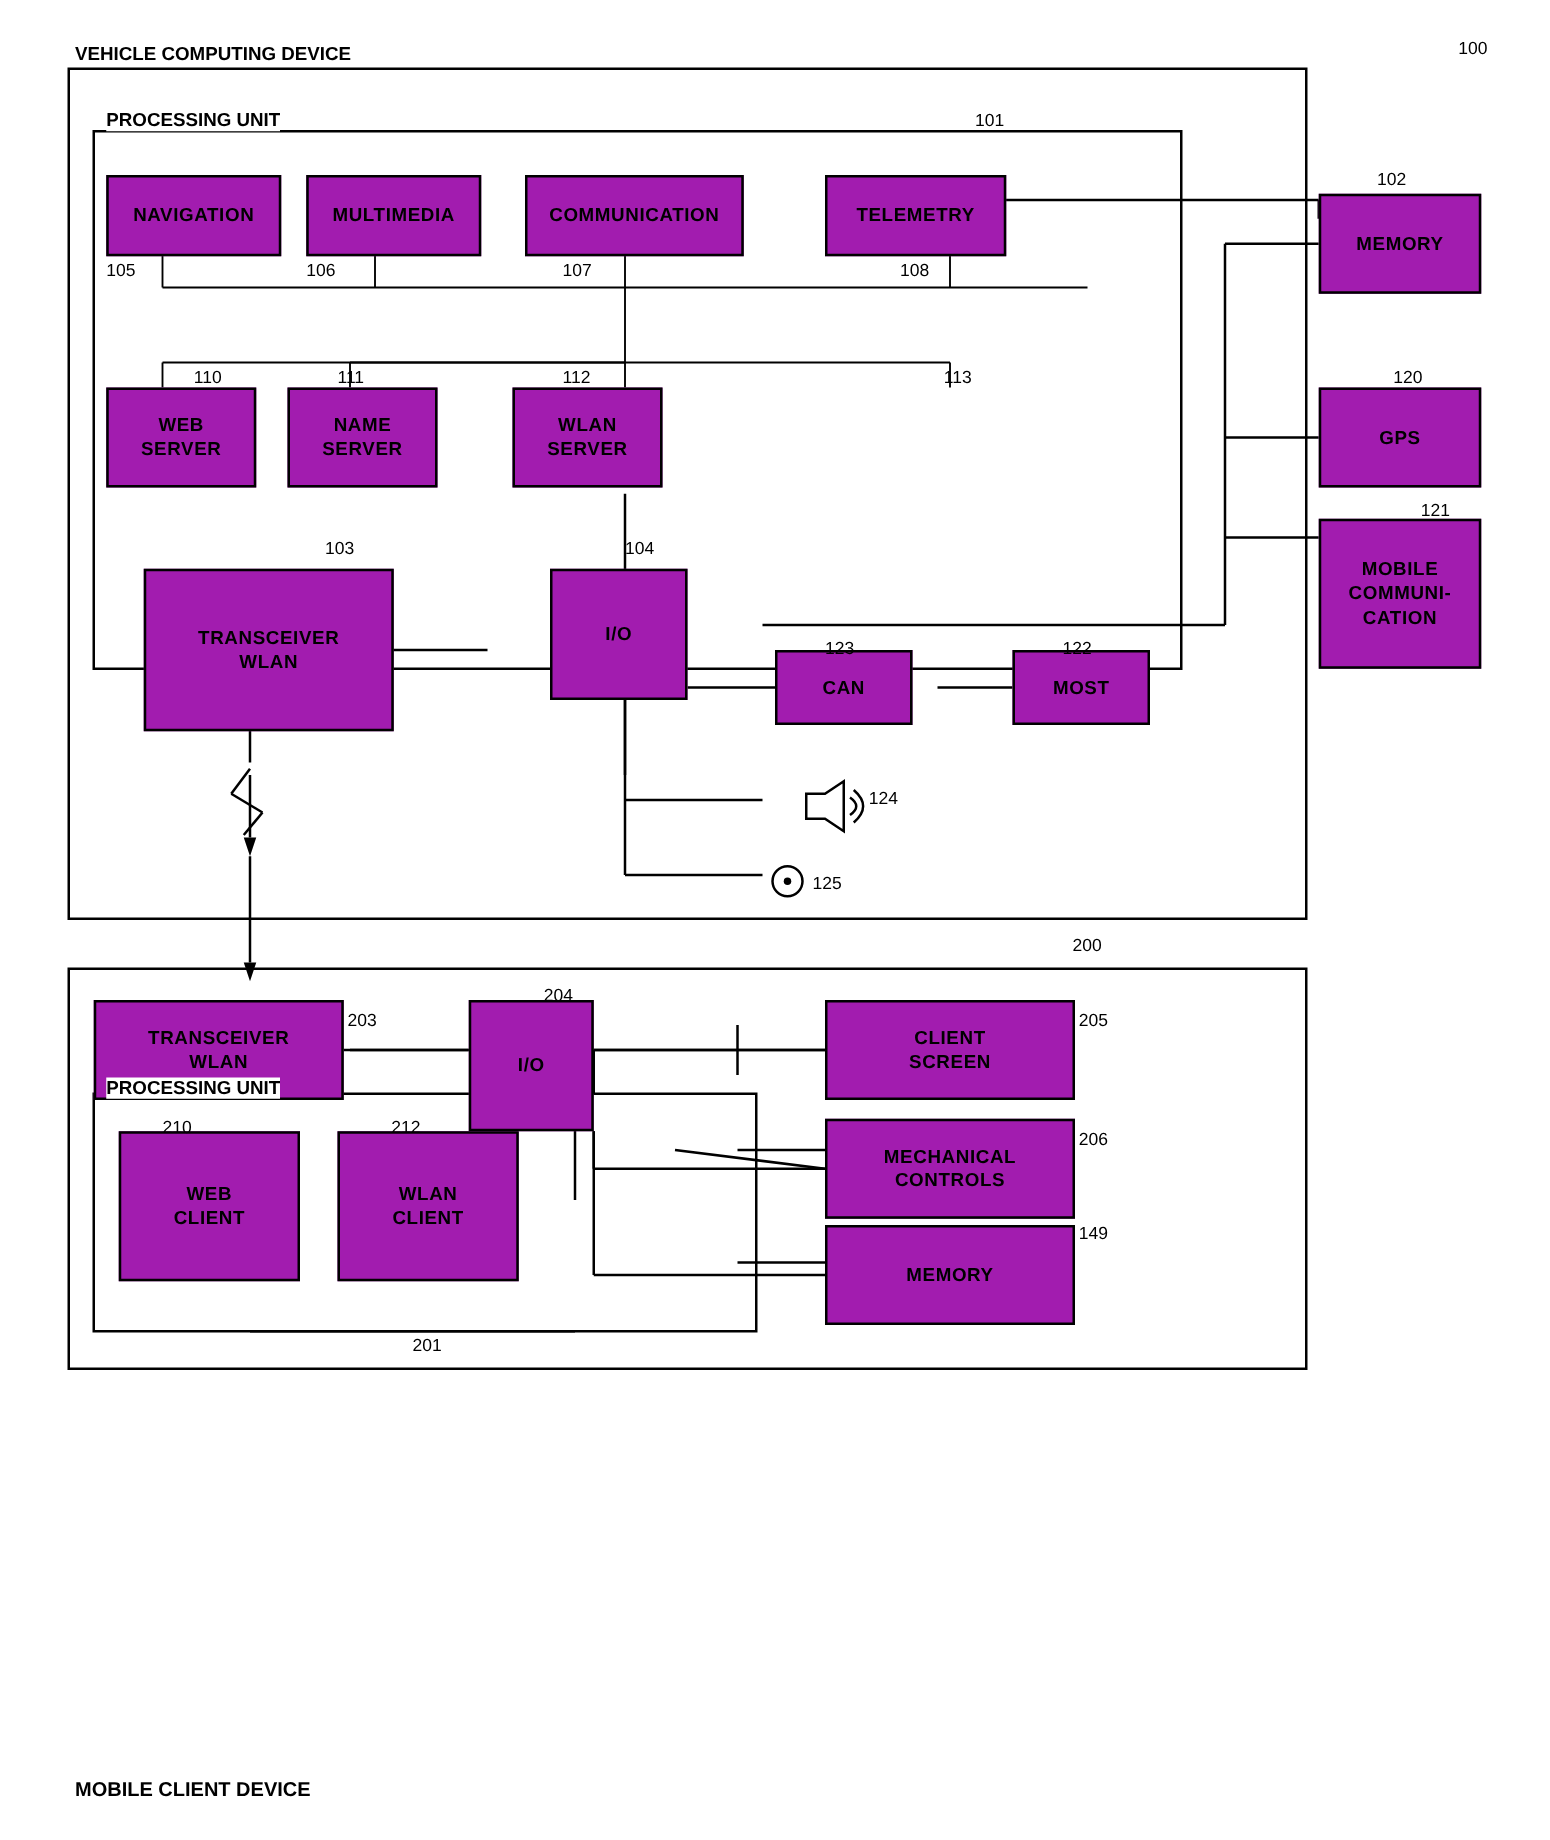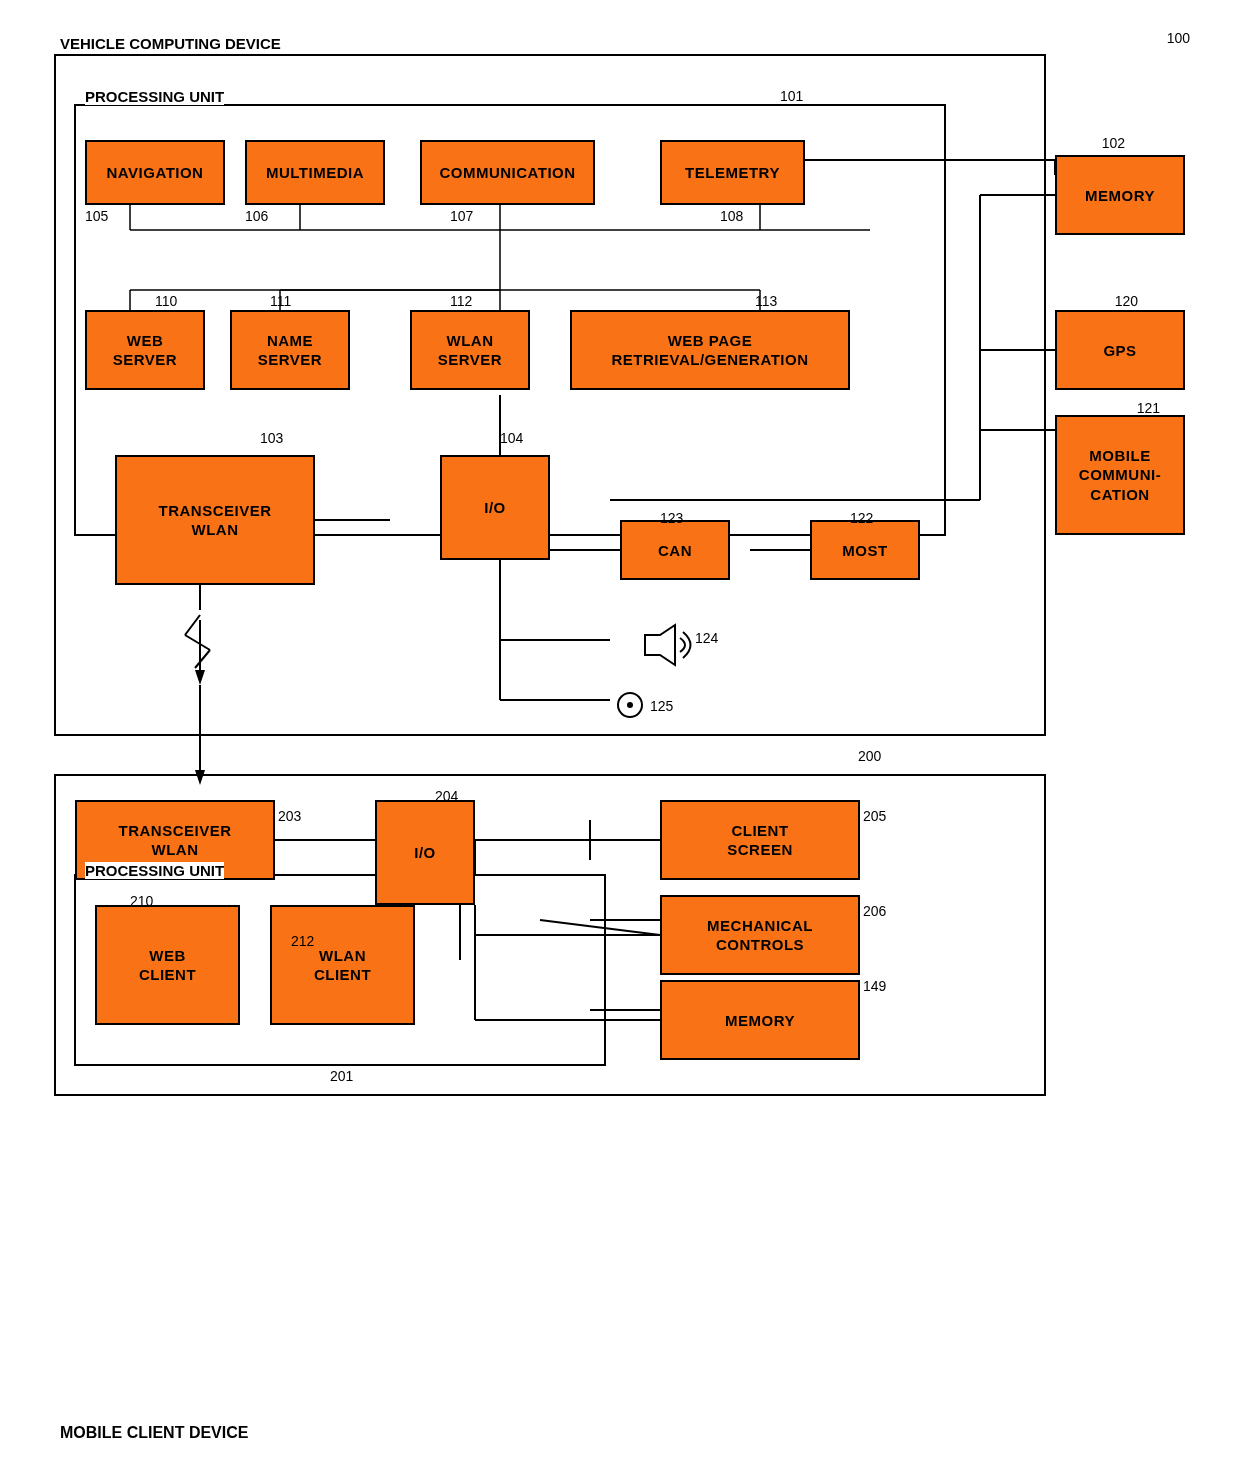--- a/index.html
+++ b/index.html
@@ -16,21 +16,21 @@
       position: relative;
       width: 1240px;
       height: 1472px;
       background: #fff;
     }
 
     
     .box {
       position: absolute;
       border: 2px solid #000;
-      background: #f97316;
+      background: #a21caf;
       display: flex;
       align-items: center;
       justify-content: center;
       text-align: center;
       font-size: 15px;
       font-weight: bold;
       letter-spacing: 0.5px;
     }
 
     .container-label {
@@ -170,22 +170,20 @@
   <div class="ref" style="top:293px; left:155px;">110</div>
 
   <div class="box" style="left:230px; top:310px; width:120px; height:80px; white-space:pre-line; line-height:1.3;">NAME
 SERVER</div>
   <div class="ref" style="top:293px; left:270px;">111</div>
 
   <div class="box" style="left:410px; top:310px; width:120px; height:80px; white-space:pre-line; line-height:1.3;">WLAN
 SERVER</div>
   <div class="ref" style="top:293px; left:450px;">112</div>
 
-  <div class="box" style="left:570px; top:310px; width:280px; height:80px; white-space:pre-line; line-height:1.3;">WEB PAGE
-RETRIEVAL/GENERATION</div>
   <div class="ref" style="top:293px; left:755px;">113</div>
 
   <div class="box" style="left:1055px; top:310px; width:130px; height:80px;">GPS</div>
   <div class="ref" style="top:293px; right:102px;">120</div>
 
   <div class="box" style="left:440px; top:455px; width:110px; height:105px;">I/O</div>
   <div class="ref" style="top:430px; left:500px;">104</div>
 
   <div class="box" style="left:1055px; top:415px; width:130px; height:120px; white-space:pre-line; line-height:1.3;">MOBILE
 COMMUNI-
@@ -249,21 +247,21 @@
   <div class="container-label" style="top:862px; left:85px;">PROCESSING UNIT</div>
 
   <div class="box" style="left:95px; top:905px; width:145px; height:120px; white-space:pre-line; line-height:1.3;">WEB
 CLIENT</div>
 
   <div class="ref" style="top:893px; left:130px;">210</div>
 
   <div class="box" style="left:270px; top:905px; width:145px; height:120px; white-space:pre-line; line-height:1.3;">WLAN
 CLIENT</div>
 
-  <div class="ref" style="top:893px; left:291px;margin-top:40px;">212</div>
+  <div class="ref" style="top:893px; left:313px;">212</div>
 
   <div class="ref" style="top:1068px; left:330px;">201</div>
 
   <svg class="svg-overlay">
 
     <line x1="275" y1="840" x2="375" y2="840" stroke="#000" stroke-width="2"></line>
 
     <line x1="475" y1="840" x2="660" y2="840" stroke="#000" stroke-width="2"></line>
 
     <line x1="540" y1="920" x2="660" y2="935" stroke="#000" stroke-width="2"></line>

